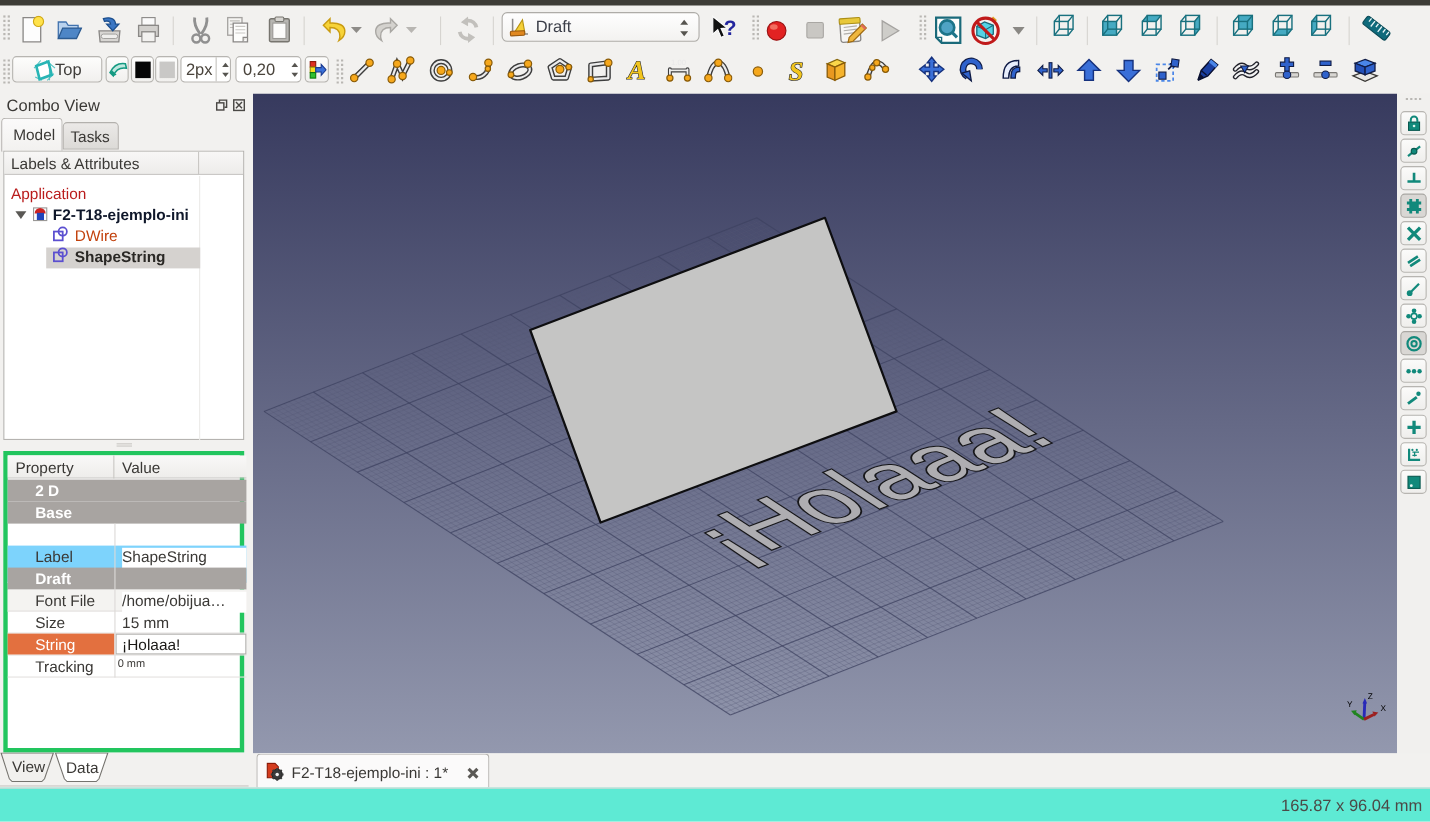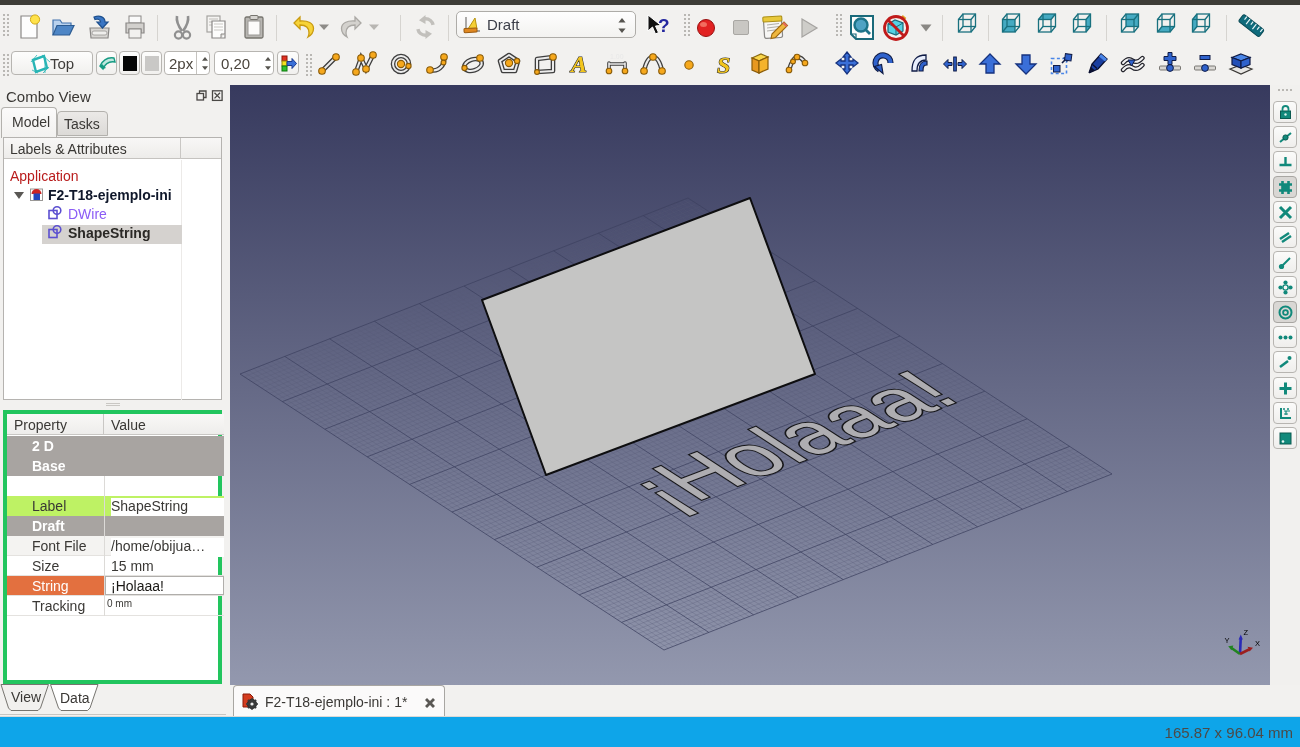--- a/index.html
+++ b/index.html
@@ -425,21 +425,21 @@
       <path d="M2.5 8 A5 5 0 0 1 12.5 8 Z" fill="#cc2222"></path>
       <rect x="4.5" y="7.5" width="6.5" height="6.5" fill="#2244bb"></rect>
     </svg>
     <div class="abs" style="left:44px;top:49px;font-size:14px;font-weight:bold;color:#0f172a">F2-T18-ejemplo-ini</div>
     <svg class="abs" style="left:43px;top:67px" width="16" height="16" viewBox="0 0 16 16">
       <g fill="none" stroke="#5b4fd0" stroke-width="1.6">
           <rect x="2" y="5.5" width="8" height="8"></rect>
           <circle cx="10" cy="5.5" r="3.8"></circle>
         </g>
     </svg>
-    <div class="abs" style="left:64px;top:68px;font-size:14px;color:#8b5cf6">DWire</div>
+    <div class="abs" style="left:64px;top:68px;font-size:14px;color:#c2410c">DWire</div>
     <div class="abs" style="left:38px;top:87px;width:140px;height:19px;background:#d5d2cf"></div>
     <svg class="abs" style="left:43px;top:86px" width="16" height="16" viewBox="0 0 16 16">
       <g fill="none" stroke="#5b4fd0" stroke-width="1.6">
           <rect x="2" y="5.5" width="8" height="8"></rect>
           <circle cx="10" cy="5.5" r="3.8"></circle>
         </g>
     </svg>
     <div class="abs" style="left:64px;top:87px;font-size:14px;font-weight:bold;color:#2a2825">ShapeString</div>
   </div>
 
@@ -451,21 +451,21 @@
       <div class="abs" style="left:96px;top:0;width:1px;height:21px;background:#c9c7c4"></div>
       <div class="abs" style="left:104px;top:3px;font-size:14px">Value</div>
     </div>
 
     <div class="abs" style="left:0;top:22px;width:217px;height:20px;background:#a8a4a1;color:#fff;font-weight:bold">
         <span class="abs" style="left:25px;top:2px;font-size:14px">2 D</span>
       </div>
     <div class="abs" style="left:0;top:42px;width:217px;height:20px;background:#a8a4a1;color:#fff;font-weight:bold">
         <span class="abs" style="left:25px;top:2px;font-size:14px">Base</span>
       </div>
-    <div class="abs" style="left:0;top:82px;width:217px;height:34px;border-bottom:1px solid #e4e2df;background:#bef264">
+    <div class="abs" style="left:0;top:82px;width:217px;height:34px;border-bottom:1px solid #e4e2df;background:#7dd3fc">
       <span class="abs" style="left:25px;top:2px;font-size:14px">Label</span>
       <span class="abs" style="left:104px;top:2px;font-size:14px;background:#fff;width:113px;height:19px;display:inline-block;padding-top:0">ShapeString</span>
     </div>
     <div class="abs" style="left:0;top:102px;width:217px;height:20px;background:#a8a4a1;color:#fff;font-weight:bold">
         <span class="abs" style="left:25px;top:2px;font-size:14px">Draft</span>
       </div>
     <div class="abs" style="left:0;top:122px;width:217px;height:20px;border-bottom:1px solid #e4e2df;background:#f4f3f1">
       <span class="abs" style="left:25px;top:2px;font-size:14px">Font File</span>
       <span class="abs" style="left:104px;top:2px;font-size:14px;background:#fff;width:113px;height:19px;display:inline-block">/home/obijua…</span>
     </div>
@@ -836,15 +836,15 @@
           <path d="M11 5.2 V7 M11 15 V16.8 M5.2 11 H7 M15 11 H16.8 M6.9 6.9 L8.2 8.2 M13.8 13.8 L15.1 15.1 M6.9 15.1 L8.2 13.8 M13.8 8.2 L15.1 6.9"></path>
         </g>
   </svg>
   <span class="abs" style="left:31px;top:8px;font-size:14px;color:#3a3835">F2-T18-ejemplo-ini : 1*</span>
   <svg class="abs" style="left:188px;top:9px" width="16" height="16" viewBox="0 0 16 16">
    <path d="M3 5 L5 3 L8 6 L11 3 L13 5 L10 8 L13 11 L11 13 L8 10 L5 13 L3 11 L6 8 Z" fill="#5a5855"></path>
   </svg>
  </div>
 </div>
 
-<div id="statusbar" class="abs" style="left:0;top:716px;width:1300px;height:31px;background:#0ea5e9;border-top:1px solid #dbd9d6">
+<div id="statusbar" class="abs" style="left:0;top:716px;width:1300px;height:31px;background:#5eead4;border-top:1px solid #dbd9d6">
 <div class="abs" style="right:7px;top:7px;font-size:15px;color:#4c4a47">165.87 x 96.04 mm</div>
 </div>
 
 </body></html>

